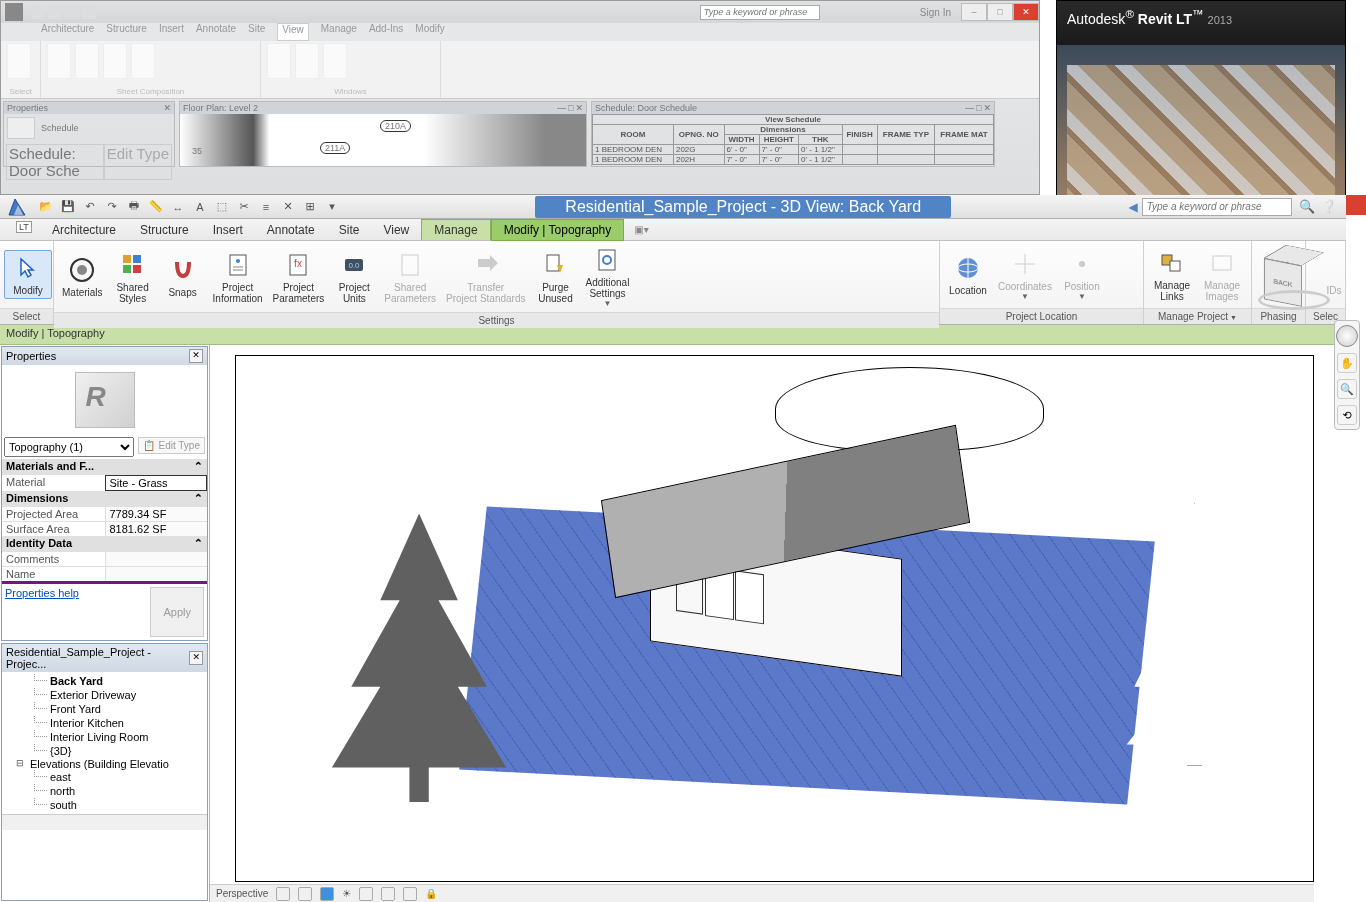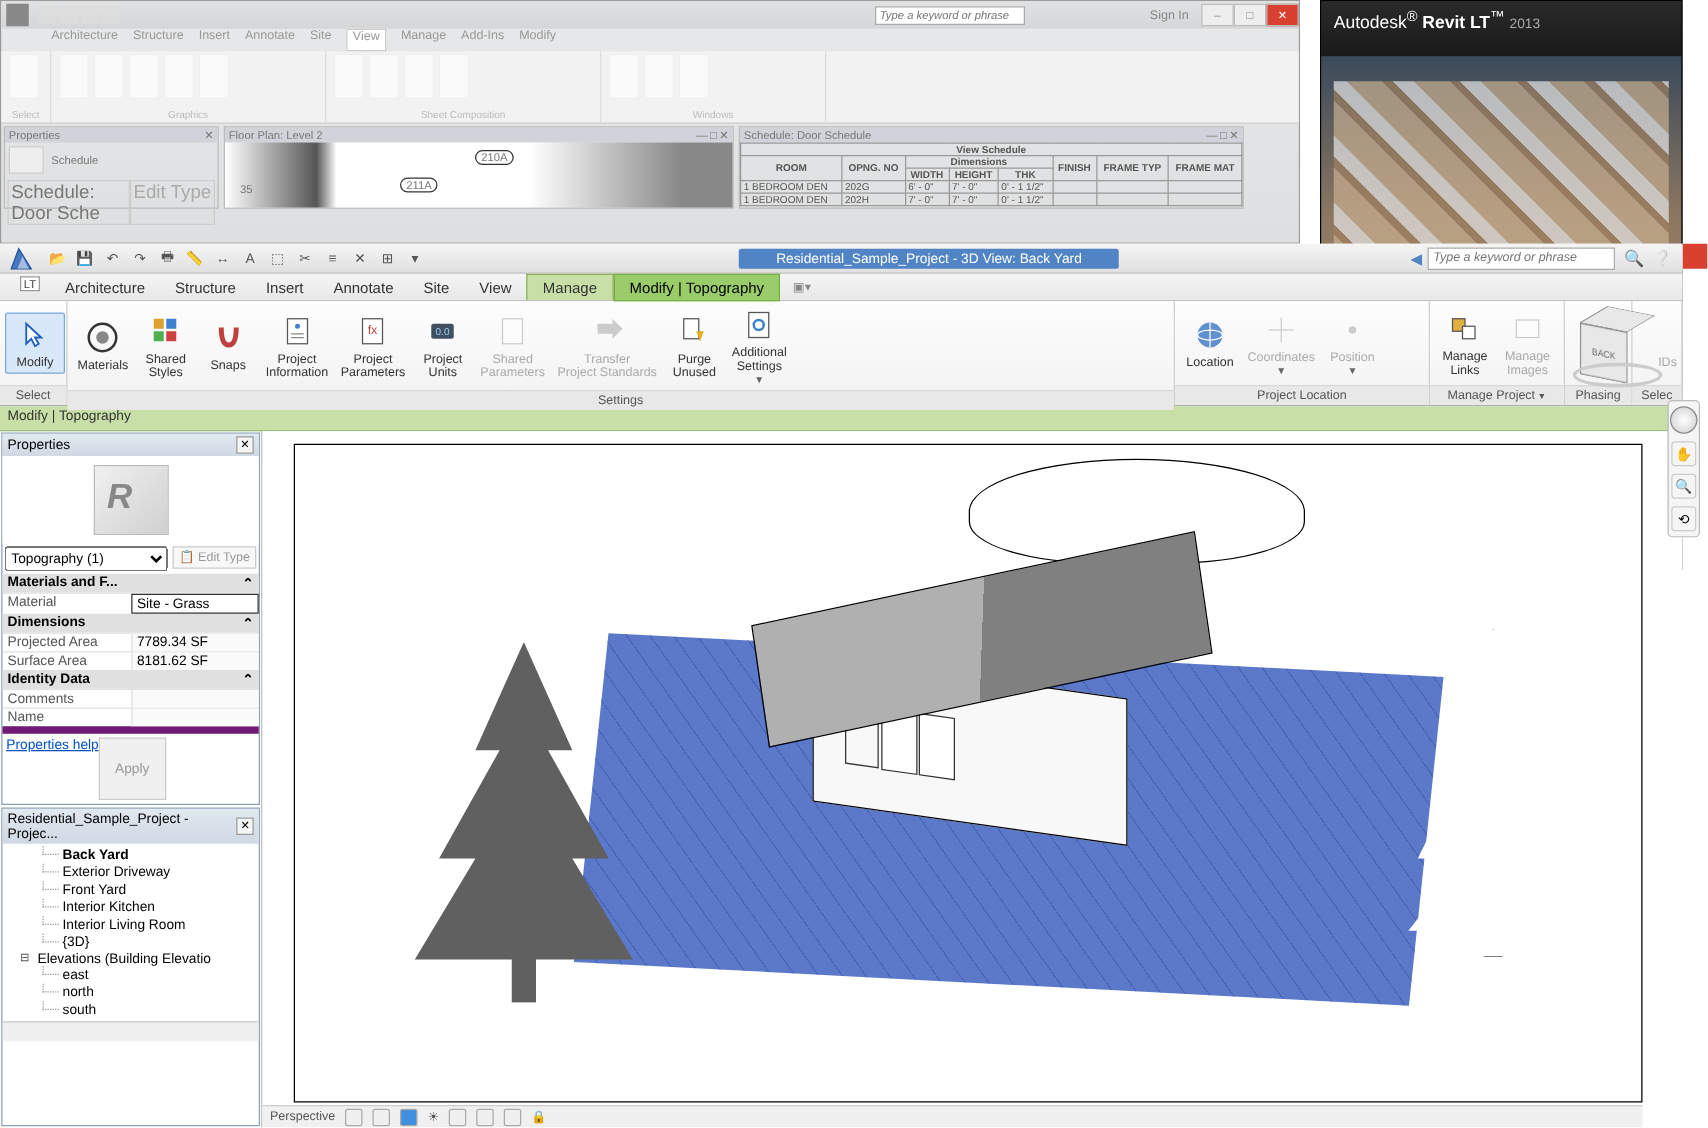--- a/index.html
+++ b/index.html
@@ -37,21 +37,21 @@
 .pb-autodesk { position: absolute; bottom: 10px; right: 10px; color: #fff; font-size: 11px; }
 
 
 .main-window { position: absolute; top: 195px; left: 0; width: 1346px; height: 707px; background: #fff; }
 .app-menu { height: 24px; background: linear-gradient(#f5f5f5,#e0e0e0); display: flex; align-items: center; border-bottom: 1px solid #b0b0b0; }
 .rv-logo { width: 30px; height: 22px; margin-left: 2px; display: flex; align-items: center; justify-content: center; }
 .rv-logo svg { width: 20px; height: 20px; }
 .qat { display: flex; gap: 2px; margin-left: 4px; }
 .qat-btn { width: 20px; height: 18px; display: flex; align-items: center; justify-content: center; font-size: 11px; color: #555; cursor: pointer; }
 .title-area { flex: 1; display: flex; align-items: center; justify-content: center; }
-.title-strip { background: #5084c4; color: #fff; padding: 2px 30px; font-size: 11px; border-radius: 2px; margin-left: 20px; }
+.title-strip { background: #5084c4; color: #fff; padding: 2px 30px; font-size: 16px; border-radius: 2px; margin-left: 20px; }
 .sep-tri { color: #5084c4; font-size: 12px; margin: 0 4px; }
 .kw-search { width: 150px; height: 18px; border: 1px solid #aaa; font-size: 10px; color: #888; padding: 0 4px; font-style: italic; background: #fff; }
 .tb-icons { display: flex; gap: 6px; margin: 0 8px; color: #666; font-size: 13px; }
 
 .menubar { height: 22px; background: linear-gradient(#f5f5f5,#e8e8e8); display: flex; align-items: center; padding-left: 40px; font-size: 12px; border-bottom: 1px solid #c0c0c0; }
 .menu-tab { padding: 3px 12px; color: #333; cursor: pointer; }
 .menu-tab.active { background: #c8e0a8; border: 1px solid #8ab060; border-bottom: none; }
 .menu-tab.ctx { background: #9acd6a; color: #000; border: 1px solid #7aad4a; }
 .lt-badge { position: absolute; left: 16px; top: 26px; font-size: 9px; background: #fff; border: 1px solid #999; padding: 0 2px; color: #444; }
 
@@ -82,21 +82,21 @@
 
 .prop-sel { display: flex; padding: 2px; gap: 4px; align-items: flex-start; }
 .prop-sel select { flex: 1; font-size: 11px; height: 20px; }
 .edit-type { font-size: 10px; color: #999; border: 1px solid #ccc; padding: 2px 4px; background: #f8f8f8; cursor: pointer; }
 
 .prop-group-hdr { background: #e0e0e0; font-weight: bold; padding: 1px 4px; display: flex; justify-content: space-between; font-size: 11px; }
 .prop-row { display: flex; border-top: 1px solid #e0e0e0; font-size: 11px; }
 .prop-row .k { width: 50%; padding: 1px 4px; color: #555; }
 .prop-row .v { width: 50%; padding: 1px 4px; background: #fafafa; border-left: 1px solid #e0e0e0; }
 .prop-row .v.editable { background: #fff; border: 1px solid #333; }
-.prop-foot { display: flex; padding: 3px; border-top: 6px solid #701a75; }
+.prop-foot { display: flex; justify-content: space-between; padding: 3px; border-top: 3px solid #701a75; }
 .prop-help { color: #0050c8; text-decoration: underline; font-size: 11px; cursor: pointer; }
 .apply-btn { font-size: 11px; padding: 18px 12px; color: #999; background: #f0f0f0; border: 1px solid #ccc; }
 
 .browser { flex: 1; overflow: hidden; }
 .tree { padding: 2px 4px; font-size: 11px; }
 .tree-item { padding: 1px 0 1px 44px; position: relative; cursor: pointer; }
 .tree-item::before { content: ""; position: absolute; left: 28px; top: 0; bottom: 50%; border-left: 1px dotted #999; border-bottom: 1px dotted #999; width: 12px; }
 .tree-item.bold { font-weight: bold; }
 .tree-group { padding-left: 24px; position: relative; }
 .tree-group::before { content: "⊟"; position: absolute; left: 10px; font-size: 9px; color: #555; }
@@ -162,30 +162,20 @@
     <span>Manage</span>
     <span>Add-Ins</span>
     <span>Modify</span>
   </div>
   <div class="bg-ribbon">
     <div class="bg-rbgrp" style="width:40px">
         <div class="bg-rbitems">
           <div class="bg-rbic"></div>
         </div>
         <div class="bg-rblbl">Select</div>
-      </div>
-    <div class="bg-rbgrp" style="width:220px">
-        <div class="bg-rbitems">
-          <div class="bg-rbic"></div>
-          <div class="bg-rbic"></div>
-          <div class="bg-rbic"></div>
-          <div class="bg-rbic"></div>
-          <div class="bg-rbic"></div>
-        </div>
-        <div class="bg-rblbl">Graphics</div>
       </div>
     <div class="bg-rbgrp" style="width:220px">
         <div class="bg-rbitems">
           <div class="bg-rbic"></div>
           <div class="bg-rbic"></div>
           <div class="bg-rbic"></div>
           <div class="bg-rbic"></div>
         </div>
         <div class="bg-rblbl">Sheet Composition</div>
       </div>

